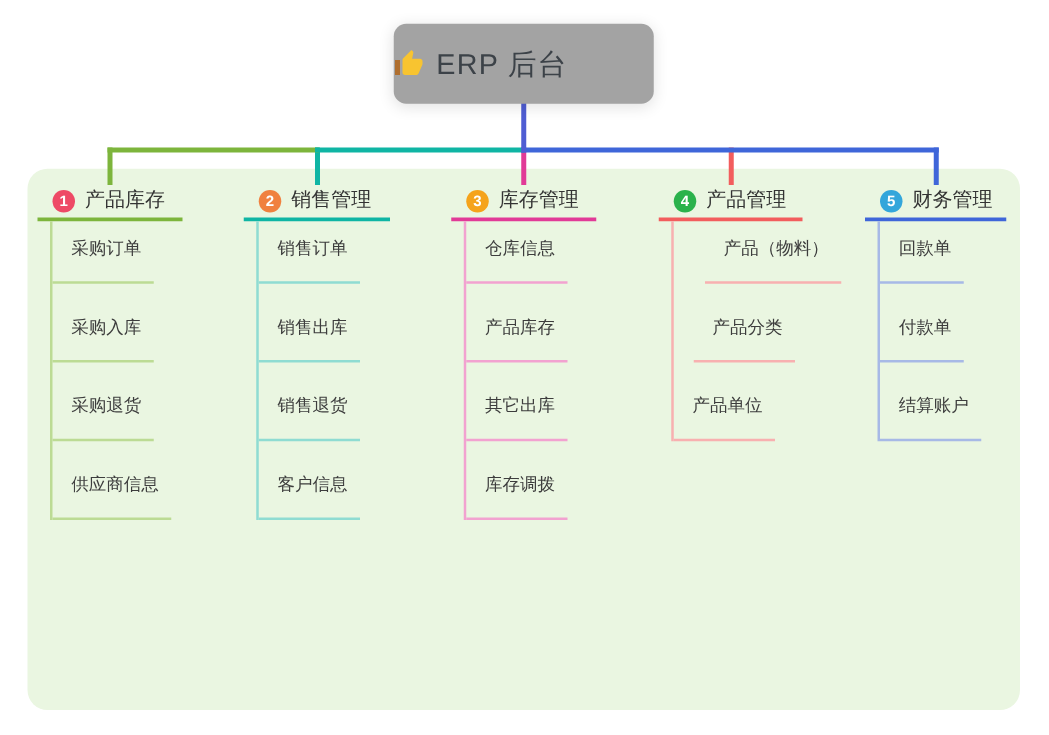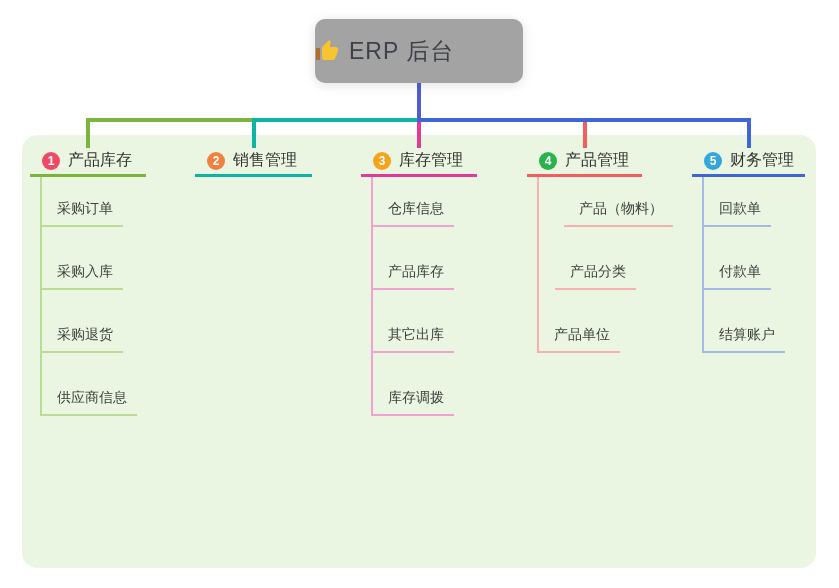--- a/index.html
+++ b/index.html
@@ -35,21 +35,21 @@
     display:flex;align-items:center;justify-content:center;
     color:#fff;font-size:12px;font-weight:bold;line-height:1;
   }
   .branch-title{font-size:16px;color:#333;white-space:nowrap;}
   .children{
     margin-left:10px;border-left:2px solid #ccc;width:max-content;
   }
   .child-row{height:63px;display:flex;align-items:flex-end;}
   .child-row:first-child{height:50px;}
   .child-label{
-    padding:0 10px 7px 15px;border-bottom:2px solid #6d28d9;
+    padding:0 10px 17px 15px;border-bottom:2px solid #6d28d9;
     font-size:14px;color:#3d3d3d;white-space:nowrap;
   }
 </style>
 </head>
 <body>
 
 <div class="canvas">
 
   <div class="panel"></div>
 
@@ -93,20 +93,34 @@
           </div>
           <div class="child-row">
             <div class="child-label" style="border-bottom-color: rgb(188, 219, 148);">供应商信息</div>
           </div>
         </div>
       </div>
       <div class="branch" style="left: 195px; top: 147px;">
         <div class="branch-label" style="border-bottom-color: rgb(15, 181, 164); width: 117px;">
           <div class="badge" style="background: rgb(240, 129, 63);">2</div>
           <div class="branch-title">销售管理</div>
+        </div>
+        <div class="children" style="border-left-color: rgb(143, 220, 210);">
+          <div class="child-row">
+            <div class="child-label" style="border-bottom-color: rgb(143, 220, 210);">销售订单</div>
+          </div>
+          <div class="child-row">
+            <div class="child-label" style="border-bottom-color: rgb(143, 220, 210);">销售出库</div>
+          </div>
+          <div class="child-row">
+            <div class="child-label" style="border-bottom-color: rgb(143, 220, 210);">销售退货</div>
+          </div>
+          <div class="child-row">
+            <div class="child-label" style="border-bottom-color: rgb(143, 220, 210);">客户信息</div>
+          </div>
         </div>
       </div>
       <div class="branch" style="left: 361px; top: 147px;">
         <div class="branch-label" style="border-bottom-color: rgb(225, 58, 151); width: 116px;">
           <div class="badge" style="background: rgb(245, 163, 27);">3</div>
           <div class="branch-title">库存管理</div>
         </div>
         <div class="children" style="border-left-color: rgb(242, 162, 208);">
           <div class="child-row">
             <div class="child-label" style="border-bottom-color: rgb(242, 162, 208);">仓库信息</div>

